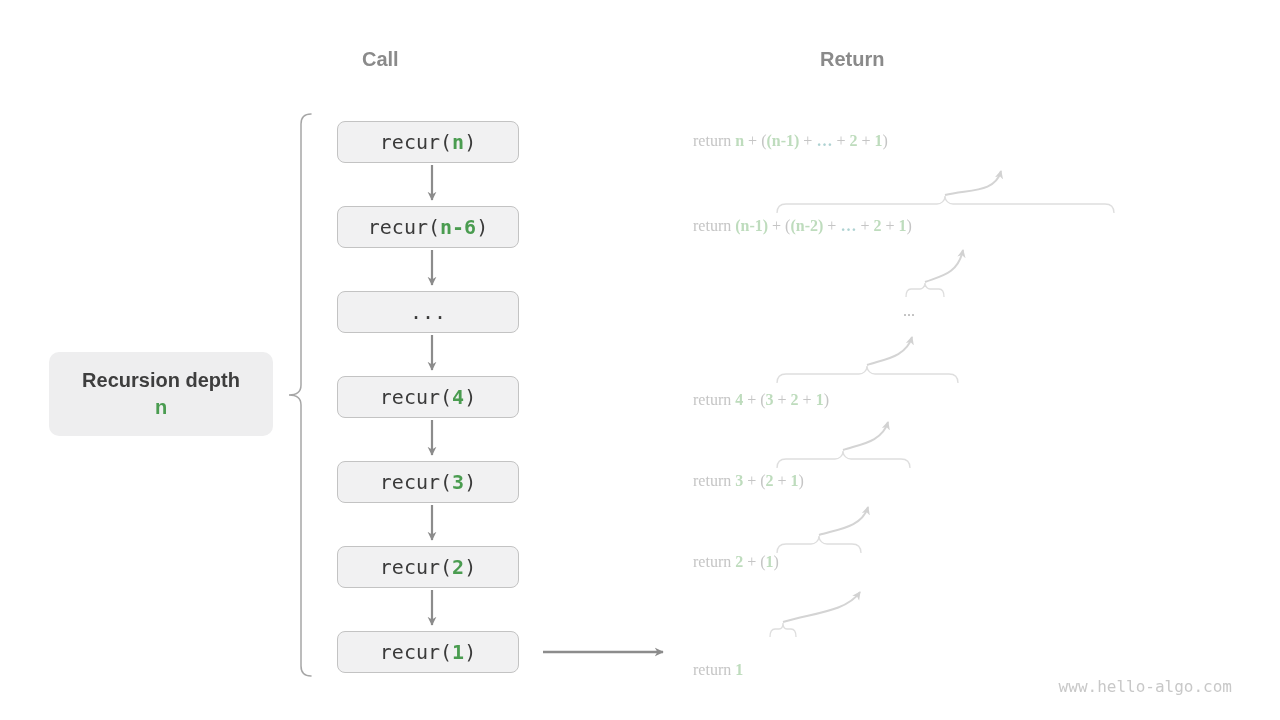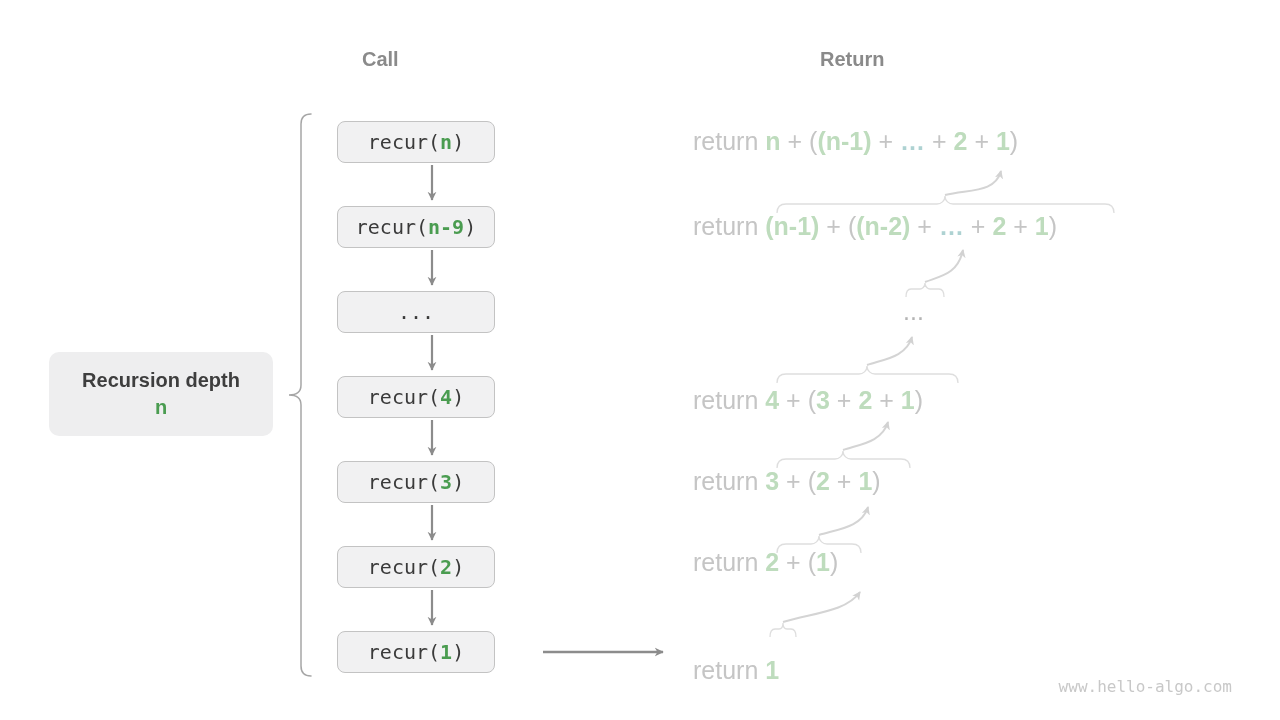--- a/index.html
+++ b/index.html
@@ -12,36 +12,36 @@
   html,body{width:1280px;height:720px;background:#ffffff;overflow:hidden}
   .canvas{position:relative;width:1280px;height:720px;background:#fff;
           font-family:"Liberation Sans",sans-serif}
   svg.deco{position:absolute;left:0;top:0;width:1280px;height:720px;pointer-events:none}
 
   .hdr{position:absolute;top:48px;width:140px;text-align:left;
        font-size:20px;font-weight:bold;color:var(--gray-head)}
   .hdr.call{left:362px}
   .hdr.ret{left:820px}
 
-  .call-box{position:absolute;left:337px;width:158px;height:42px;
+  .call-box{position:absolute;left:337px;width:182px;height:42px;
     background:var(--box-bg);border:1.5px solid var(--box-border);border-radius:8px;
     display:flex;align-items:center;justify-content:center;
     font-family:"DejaVu Sans Mono",monospace;font-size:20px;color:var(--gray-dark);
     white-space:pre}
   .call-box .arg{color:var(--green);font-weight:bold}
   .call-box:nth-of-type(1){top:121px}
   .call-box:nth-of-type(2){top:206px}
   .call-box:nth-of-type(3){top:291px}
   .call-box:nth-of-type(4){top:376px}
   .call-box:nth-of-type(5){top:461px}
   .call-box:nth-of-type(6){top:546px}
   .call-box:nth-of-type(7){top:631px}
 
   .return-row{position:absolute;left:693px;height:28px;line-height:28px;
-    font-family:Liberation Sans, sans-serif;font-size:25px;white-space:pre}
+    font-family:Liberation Serif, serif;font-size:16px;white-space:pre}
   .return-row:nth-of-type(1){top:127px}
   .return-row:nth-of-type(2){top:212px}
   .return-row:nth-of-type(3){top:297px;left:903px}
   .return-row:nth-of-type(4){top:386px}
   .return-row:nth-of-type(5){top:467px}
   .return-row:nth-of-type(6){top:548px}
   .return-row:nth-of-type(7){top:656px}
   .return-row .kw{color:var(--gray-kw)}
   .return-row .op{color:var(--gray-kw)}
   .return-row .g{color:var(--green-light);font-weight:bold}
@@ -99,21 +99,21 @@
     <path fill="none" stroke="#d4d4d4" stroke-width="2" d="M 843 450 C 861 444 882 442 888 422" marker-end="url(#mLight)"></path>
     <path fill="none" stroke="#d4d4d4" stroke-width="2" d="M 819 535 C 839 529 862 527 868 507" marker-end="url(#mLight)"></path>
     <path fill="none" stroke="#d4d4d4" stroke-width="2" d="M 783 622 C 812 613 846 612 860 592" marker-end="url(#mLight)"></path>
   </svg>
 
   <div class="hdr call">Call</div>
   <div class="hdr ret">Return</div>
 
   <div id="call-boxes">
       <div class="call-box"><span>recur(</span><span class="arg">n</span><span>)</span></div>
-      <div class="call-box"><span>recur(</span><span class="arg">n-9</span><span>)</span></div>
+      <div class="call-box"><span>recur(</span><span class="arg">n-6</span><span>)</span></div>
       <div class="call-box"><span>...</span></div>
       <div class="call-box"><span>recur(</span><span class="arg">4</span><span>)</span></div>
       <div class="call-box"><span>recur(</span><span class="arg">3</span><span>)</span></div>
       <div class="call-box"><span>recur(</span><span class="arg">2</span><span>)</span></div>
       <div class="call-box"><span>recur(</span><span class="arg">1</span><span>)</span></div>
     </div>
 
   <div class="depth-label">
     <div class="l1">Recursion depth</div>
     <div class="l2">n</div>

